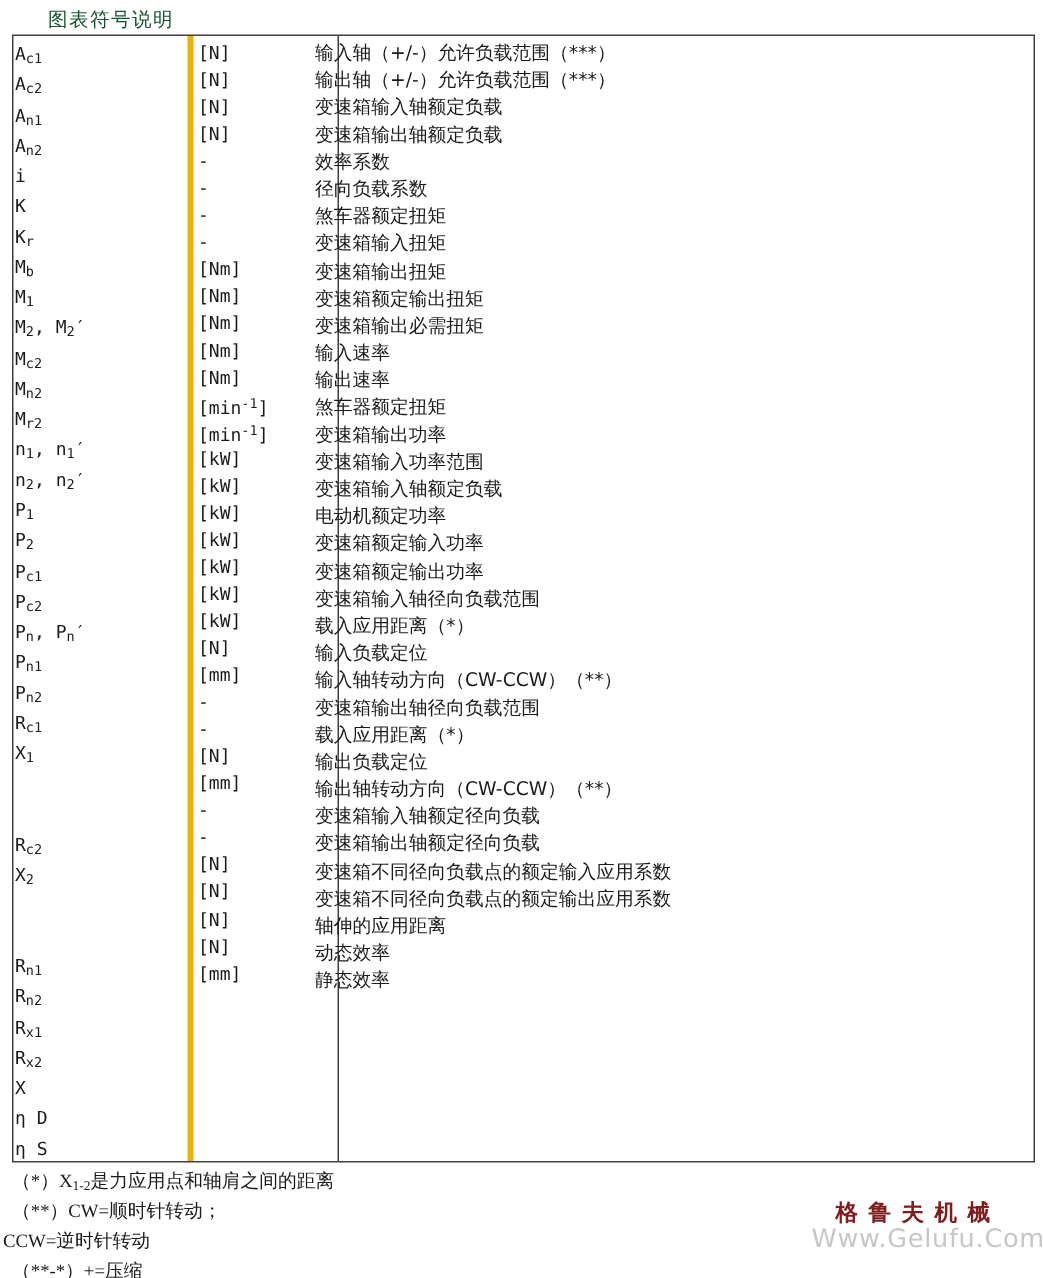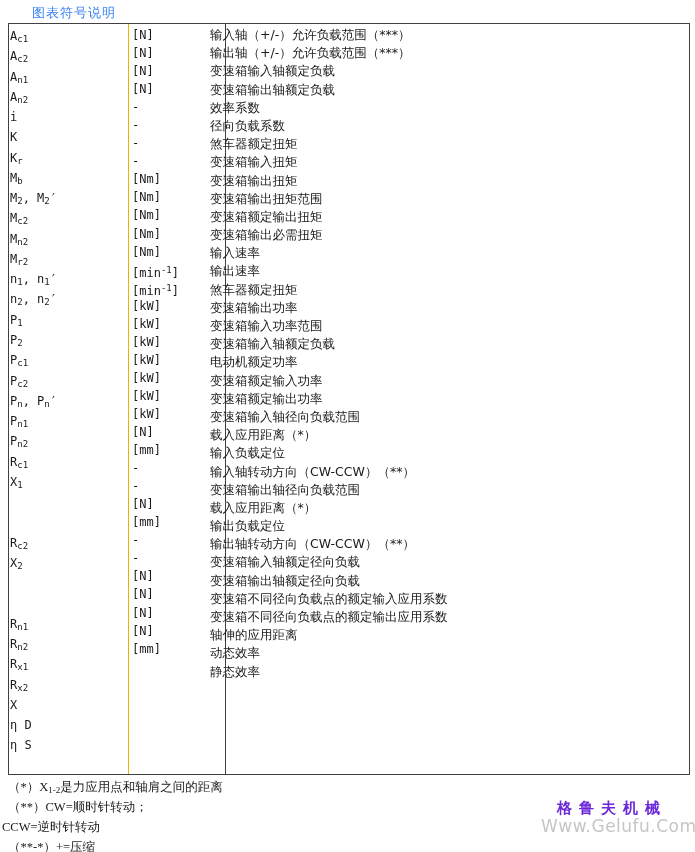--- a/index.html
+++ b/index.html
@@ -2,28 +2,28 @@
 <html><head>
 <meta charset="utf-8">
 <style>
   html,body{margin:0;padding:0;background:#ffffff;}
   .page{
     position:relative;width:695px;height:852px;background:#ffffff;overflow:hidden;
     font-family:"DejaVu Sans",sans-serif;color:#1a1a1a;
   }
   .title{
     position:absolute;left:32px;top:4px;font-size:13px;letter-spacing:1px;
-    color:#3b82f6;white-space:nowrap;
+    color:#14532d;white-space:nowrap;
   }
   .tbl{
     position:absolute;left:8px;top:23px;width:680px;height:750px;
     border:1px solid #404040;box-sizing:content-box;background:#ffffff;
   }
   .col{position:absolute;top:0;height:100%;box-sizing:border-box;overflow:hidden;}
-  .col-sym{left:0;width:120px;border-right:1px solid #eab308;padding:2px 0 0 1px;}
+  .col-sym{left:0;width:120px;border-right:4px solid #eab308;padding:2px 0 0 1px;}
   .col-unit{left:120px;width:97px;border-right:1px solid #404040;padding:2px 0 0 3px;}
   .col-desc{left:199px;width:463px;padding:2px 0 0 2px;}
   .sym-row{
     height:20.28px;line-height:20.28px;
     font-family:"DejaVu Sans Mono",monospace;font-size:12px;white-space:nowrap;
   }
   .unit-row{
     height:18.05px;line-height:18.05px;
     font-family:"DejaVu Sans Mono",monospace;font-size:12px;white-space:nowrap;
   }
@@ -54,20 +54,21 @@
   <div class="tbl">
     <div class="col col-sym">
         <div class="sym-row">A<sub>c1</sub></div>
         <div class="sym-row">A<sub>c2</sub></div>
         <div class="sym-row">A<sub>n1</sub></div>
         <div class="sym-row">A<sub>n2</sub></div>
         <div class="sym-row">i</div>
         <div class="sym-row">K</div>
         <div class="sym-row">K<sub>r</sub></div>
         <div class="sym-row">M<sub>b</sub></div>
+        <div class="sym-row">M<sub>1</sub></div>
         <div class="sym-row">M<sub>2</sub>, M<sub>2</sub>′</div>
         <div class="sym-row">M<sub>c2</sub></div>
         <div class="sym-row">M<sub>n2</sub></div>
         <div class="sym-row">M<sub>r2</sub></div>
         <div class="sym-row">n<sub>1</sub>, n<sub>1</sub>′</div>
         <div class="sym-row">n<sub>2</sub>, n<sub>2</sub>′</div>
         <div class="sym-row">P<sub>1</sub></div>
         <div class="sym-row">P<sub>2</sub></div>
         <div class="sym-row">P<sub>c1</sub></div>
         <div class="sym-row">P<sub>c2</sub></div>
@@ -132,21 +133,20 @@
     <div class="col col-desc">
         <div class="desc-row">输入轴（+/-）允许负载范围（***）</div>
         <div class="desc-row">输出轴（+/-）允许负载范围（***）</div>
         <div class="desc-row">变速箱输入轴额定负载</div>
         <div class="desc-row">变速箱输出轴额定负载</div>
         <div class="desc-row">效率系数</div>
         <div class="desc-row">径向负载系数</div>
         <div class="desc-row">煞车器额定扭矩</div>
         <div class="desc-row">变速箱输入扭矩</div>
         <div class="desc-row">变速箱输出扭矩</div>
-        <div class="desc-row">变速箱输出扭矩范围</div>
         <div class="desc-row">变速箱额定输出扭矩</div>
         <div class="desc-row">变速箱输出必需扭矩</div>
         <div class="desc-row">输入速率</div>
         <div class="desc-row">输出速率</div>
         <div class="desc-row">煞车器额定扭矩</div>
         <div class="desc-row">变速箱输出功率</div>
         <div class="desc-row">变速箱输入功率范围</div>
         <div class="desc-row">变速箱输入轴额定负载</div>
         <div class="desc-row">电动机额定功率</div>
         <div class="desc-row">变速箱额定输入功率</div>
@@ -169,16 +169,16 @@
       </div>
   </div>
 
   <div class="footnotes">
     <div class="fn">（*）X<sub>1-2</sub>是力应用点和轴肩之间的距离</div>
     <div class="fn">（**）CW=顺时针转动；</div>
     <div class="fn flush">CCW=逆时针转动</div>
     <div class="fn">（**-*）+=压缩</div>
   </div>
 
-  <div class="wm-brand" style="color: #6d28d9;">格鲁夫机械</div>
+  <div class="wm-brand" style="color: #7f1d1d;">格鲁夫机械</div>
   <div class="wm-url" style="color: rgb(198, 198, 198);">Www.Gelufu.Com</div>
 
 </div>
 
 </body></html>

